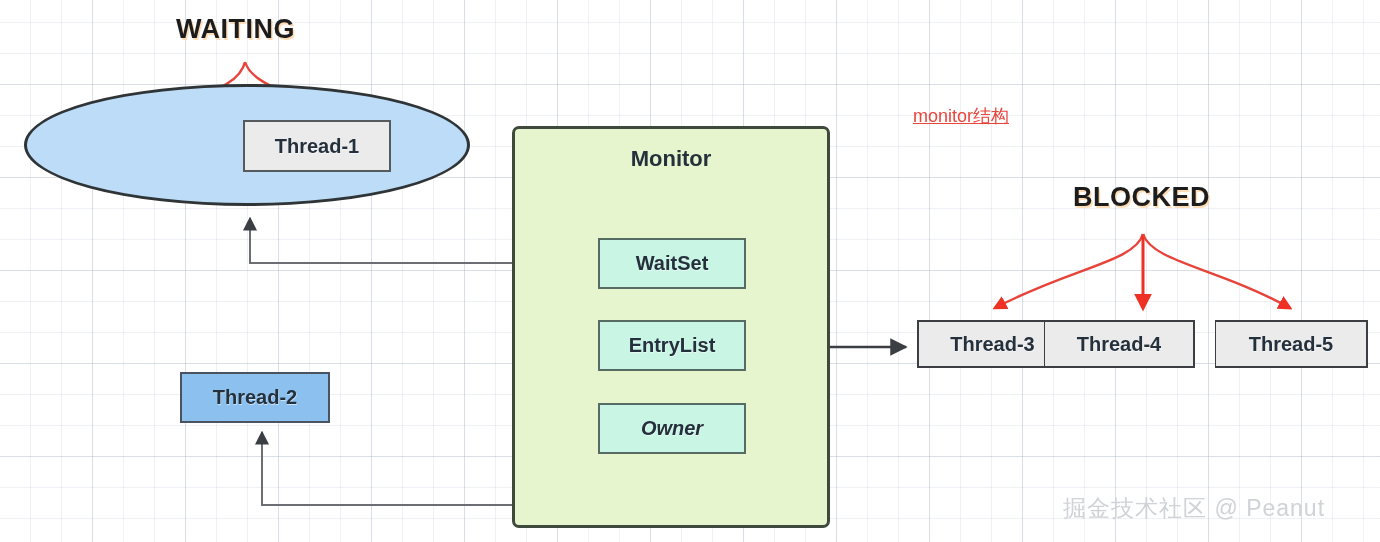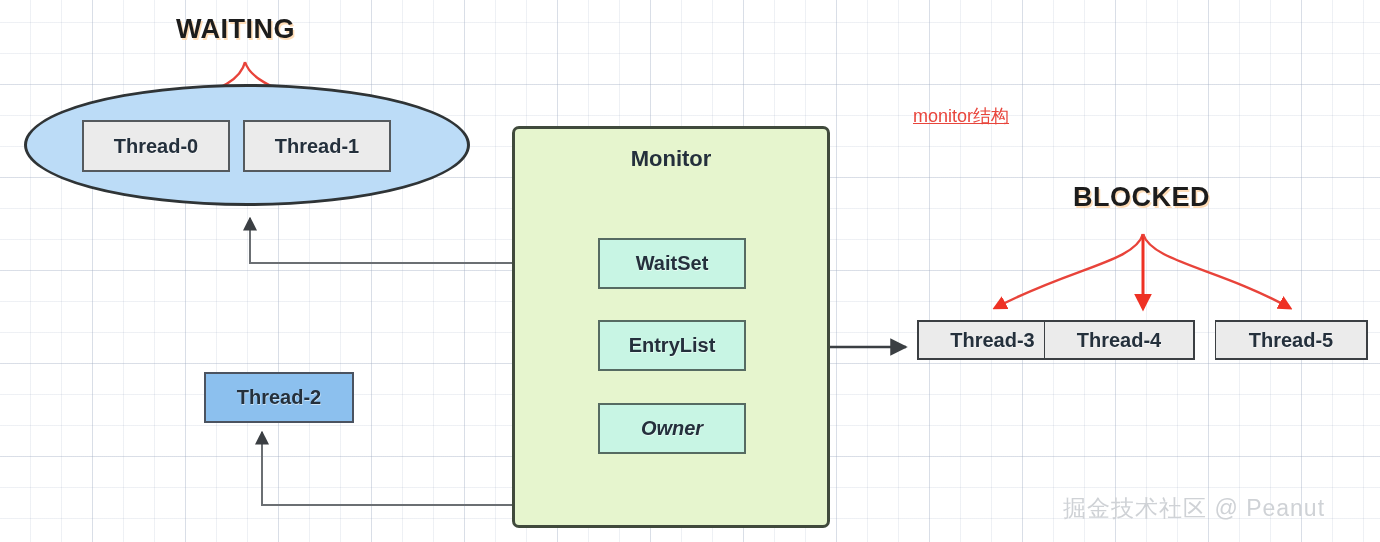--- a/index.html
+++ b/index.html
@@ -120,36 +120,36 @@
     left: 598px;
     width: 148px;
     height: 51px;
   }
   #waitset-box  { top: 238px; }
   #entrylist-box{ top: 320px; }
   #owner-box    { top: 403px; font-style: italic; }
 
   
   #thread-2 {
-    left: 204px;
+    left: 180px;
     top: 372px;
     width: 150px;
     height: 51px;
     background: #8cc0ee;
     border: 2px solid #4b5360;
     font-size: 20px;
   }
 
   
   .blocked-cell {
     background: #ebebeb;
     border: 2px solid #3b3f43;
     font-size: 20px;
     top: 320px;
-    height: 40px;
+    height: 48px;
     width: 151px;
   }
   #thread-3 { left: 917px; }
   #thread-4 { left: 1044px; border-left-width: 1px; }
   #thread-5 { left: 1215px; border-left-width: 1px; width: 153px; }
 
   #watermark {
     position: absolute;
     left: 1063px;
     top: 493px;
@@ -195,21 +195,20 @@
       <path d="M 1143 234 C 1135 262, 1070 268, 995 308" fill="none" stroke="#e8433a" stroke-width="2.4" marker-end="url(#arrow-red)"></path>
       <path d="M 1143 234 L 1143 308" fill="none" stroke="#ee3124" stroke-width="3" marker-end="url(#arrow-red)"></path>
       <path d="M 1143 234 C 1152 262, 1218 268, 1290 308" fill="none" stroke="#e8433a" stroke-width="2.4" marker-end="url(#arrow-red)"></path>
     </g>
   </svg>
 
   <div class="state-label" id="label-waiting">WAITING</div>
 
   <div class="node" id="waiting-ellipse"></div>
 
-  <div class="node thread-grey" id="thread-0">Thread-0</div>
 
   <div class="node thread-grey" id="thread-1">Thread-1</div>
 
   <div class="node" id="monitor-box"></div>
 
   <div id="monitor-title">Monitor</div>
 
   <div class="node inner-box" id="waitset-box">WaitSet</div>
 
   <div class="node inner-box" id="entrylist-box">EntryList</div>

